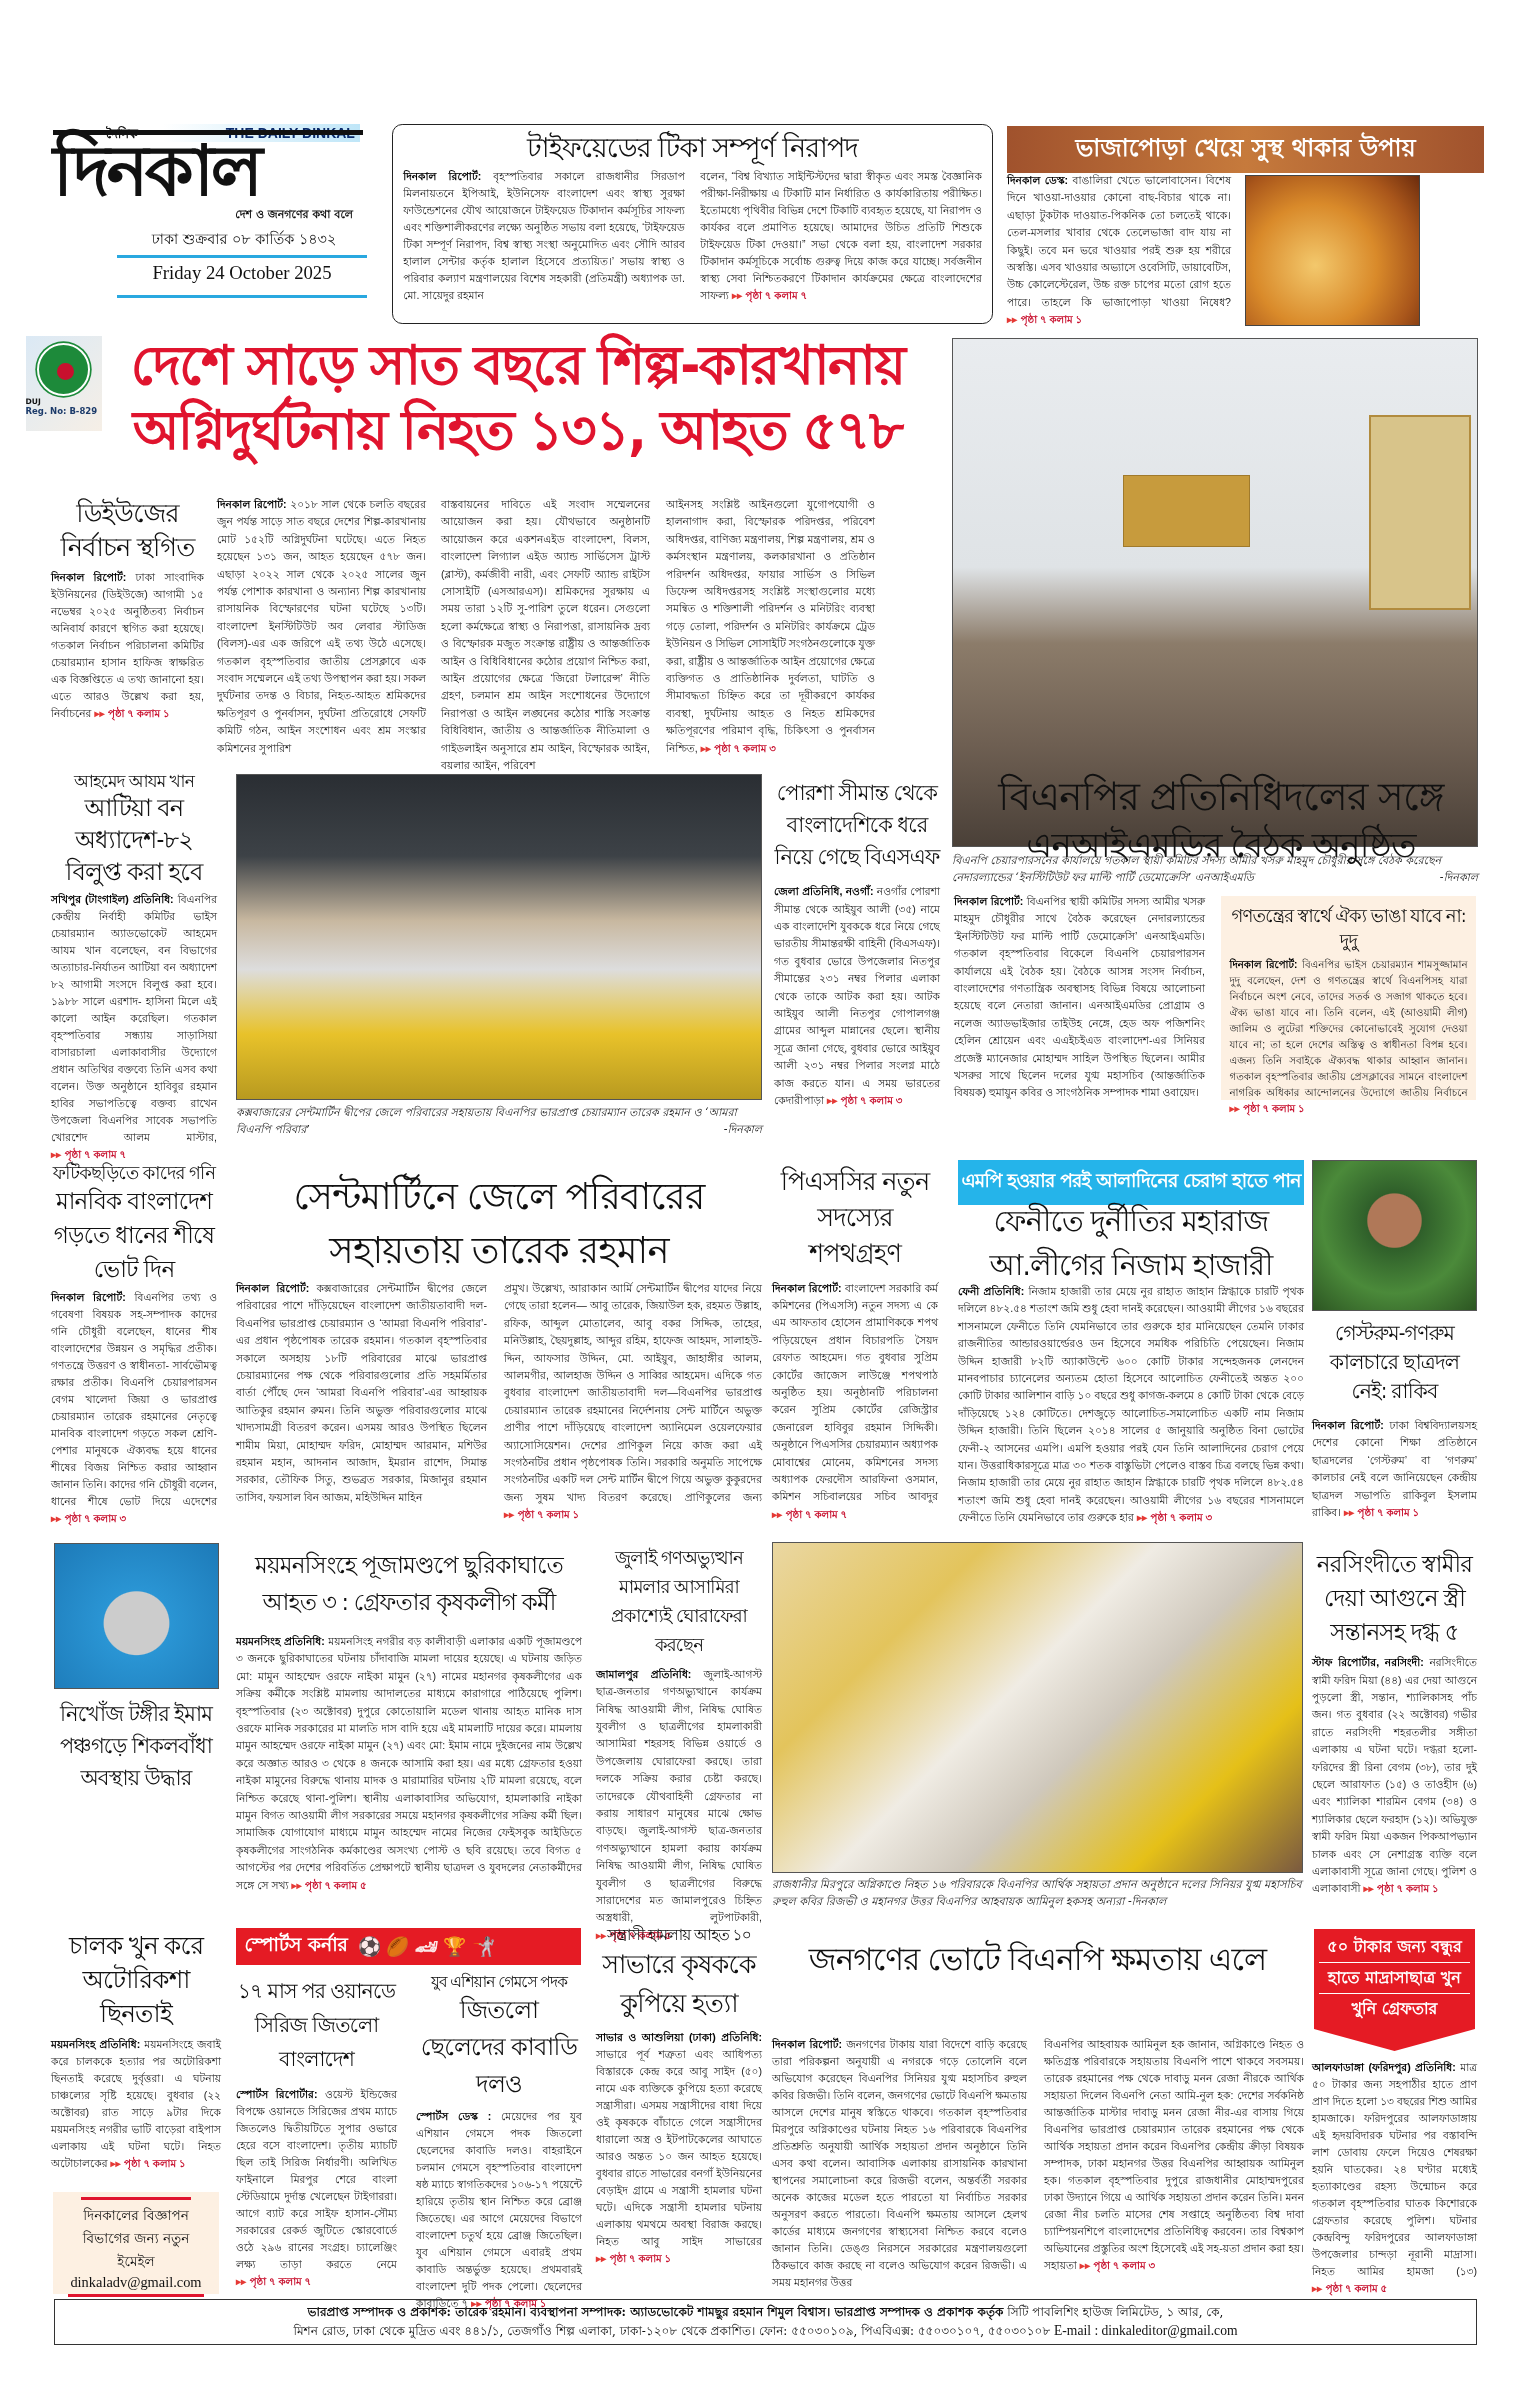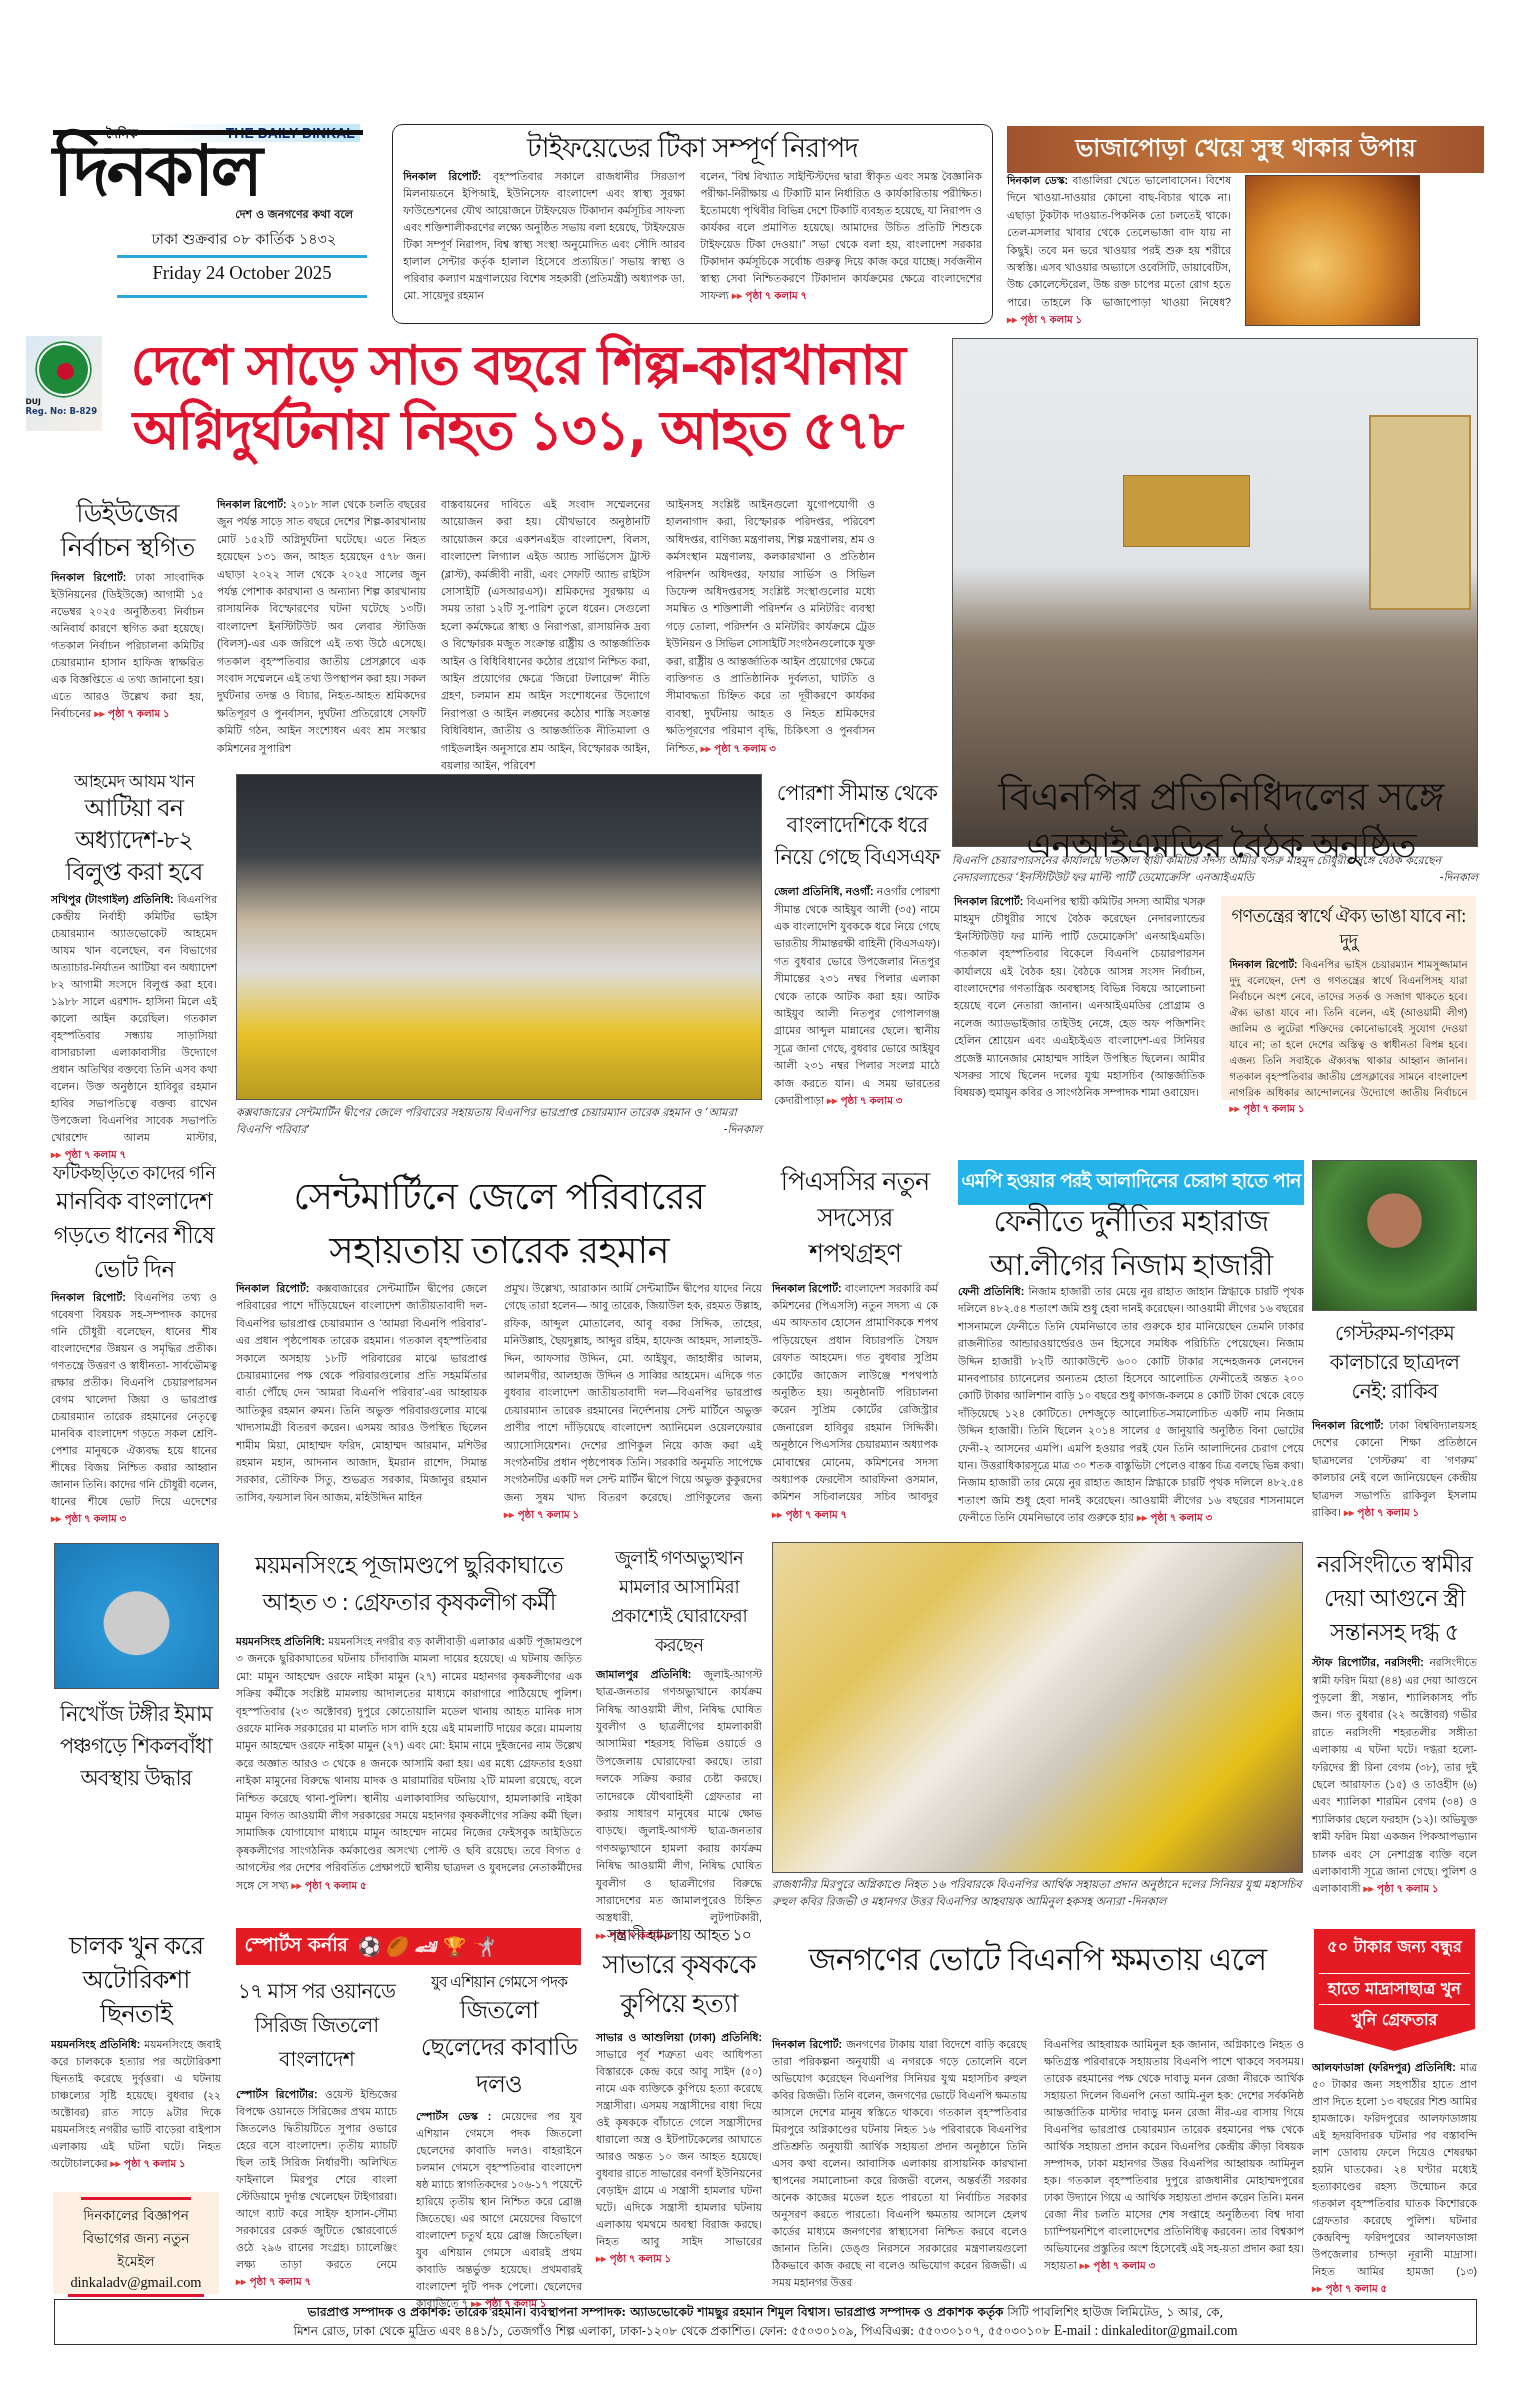--- a/index.html
+++ b/index.html
@@ -196,21 +196,21 @@
   <p class="body-text" style="margin-top:6.8px;font-size:10.6px;line-height:17px"><span class="byline">সাভার ও আশুলিয়া (ঢাকা) প্রতিনিধি:</span> <span>সাভারে পূর্ব শত্রুতা এবং আধিপত্য বিস্তারকে কেন্দ্র করে আবু সাইদ (৫০) নামে এক ব্যক্তিকে কুপিয়ে হত্যা করেছে সন্ত্রাসীরা। এসময় সন্ত্রাসীদের বাধা দিয়ে ওই কৃষককে বাঁচাতে গেলে সন্ত্রাসীদের ধারালো অস্ত্র ও ইটপাটকেলের আঘাতে আরও অন্তত ১০ জন আহত হয়েছে। বুধবার রাতে সাভারের বনগাঁ ইউনিয়নের বেড়াইদ গ্রামে এ সন্ত্রাসী হামলার ঘটনা ঘটে। এদিকে সন্ত্রাসী হামলার ঘটনায় এলাকায় থমথমে অবস্থা বিরাজ করছে। নিহত আবু সাইদ সাভারের</span> <span class="cont"><span class="arr">▸▸</span><span>পৃষ্ঠা ৭ কলাম ১</span></span></p>
 </div>
 
 <div class="abs" style="left:772px;top:1935px;width:531px">
   <div class="hl" style="font-size:31px;line-height:49px">জনগণের ভোটে বিএনপি ক্ষমতায় এলে</div>
 </div>
 <p class="abs body-text" style="left:772px;top:2036px;width:255px;font-size:10.6px;line-height:17px"><span class="byline">দিনকাল রিপোর্ট:</span> <span>জনগণের টাকায় যারা বিদেশে বাড়ি করেছে তারা পরিকল্পনা অনুযায়ী এ নগরকে গড়ে তোলেনি বলে অভিযোগ করেছেন বিএনপির সিনিয়র যুগ্ম মহাসচিব রুহুল কবির রিজভী। তিনি বলেন, জনগণের ভোটে বিএনপি ক্ষমতায় আসলে দেশের মানুষ স্বস্তিতে থাকবে। গতকাল বৃহস্পতিবার মিরপুরে অগ্নিকাণ্ডের ঘটনায় নিহত ১৬ পরিবারকে বিএনপির প্রতিশ্রুতি অনুযায়ী আর্থিক সহায়তা প্রদান অনুষ্ঠানে তিনি এসব কথা বলেন। আবাসিক এলাকায় রাসায়নিক কারখানা স্থাপনের সমালোচনা করে রিজভী বলেন, অন্তর্বর্তী সরকার অনেক কাজের মডেল হতে পারতো যা নির্বাচিত সরকার অনুসরণ করতে পারতো। বিএনপি ক্ষমতায় আসলে হেলথ কার্ডের মাধ্যমে জনগণের স্বাস্থ্যসেবা নিশ্চিত করবে বলেও জানান তিনি। ডেঙ্গু নিরসনে সরকারের মন্ত্রণালয়গুলো ঠিকভাবে কাজ করছে না বলেও অভিযোগ করেন রিজভী। এ সময় মহানগর উত্তর</span></p>
 <p class="abs body-text" style="left:1044px;top:2036px;width:260px;font-size:10.6px;line-height:17px"><span>বিএনপির আহবায়ক আমিনুল হক জানান, অগ্নিকাণ্ডে নিহত ও ক্ষতিগ্রস্ত পরিবারকে সহায়তায় বিএনপি পাশে থাকবে সবসময়। তারেক রহমানের পক্ষ থেকে দাবাড়ু মনন রেজা নীরকে আর্থিক সহায়তা দিলেন বিএনপি নেতা আমি-নুল হক: দেশের সর্বকনিষ্ঠ আন্তর্জাতিক মাস্টার দাবাড়ু মনন রেজা নীর-এর বাসায় গিয়ে বিএনপির ভারপ্রাপ্ত চেয়ারম্যান তারেক রহমানের পক্ষ থেকে আর্থিক সহায়তা প্রদান করেন বিএনপির কেন্দ্রীয় ক্রীড়া বিষয়ক সম্পাদক, ঢাকা মহানগর উত্তর বিএনপির আহ্বায়ক আমিনুল হক। গতকাল বৃহস্পতিবার দুপুরে রাজধানীর মোহাম্মদপুরের ঢাকা উদ্যানে গিয়ে এ আর্থিক সহায়তা প্রদান করেন তিনি। মনন রেজা নীর চলতি মাসের শেষ সপ্তাহে অনুষ্ঠিতব্য বিশ্ব দাবা চ্যাম্পিয়নশিপে বাংলাদেশের প্রতিনিধিত্ব করবেন। তার বিশ্বকাপ অভিযানের প্রস্তুতির অংশ হিসেবেই এই সহ-য়তা প্রদান করা হয়। সহায়তা</span> <span class="cont"><span class="arr">▸▸</span><span>পৃষ্ঠা ৭ কলাম ৩</span></span></p>
 
 <div class="abs banner-red" style="left:1314px;top:1929px;width:161px;height:122px;text-align:center;padding:5.1px 5.1px 0;clip-path:polygon(0 0,100% 0,100% 82%,50% 100%,0 82%)">
-  <div style="font-size:16px;border-bottom:1.7px solid #fff;padding-bottom:12px">৫০ টাকার জন্য বন্ধুর</div>
+  <div style="font-size:16px;border-bottom:1.7px solid #fff;padding-bottom:1px">৫০ টাকার জন্য বন্ধুর</div>
   <div style="font-size:16px;border-bottom:1.7px solid #fff;padding:1.7px 0">হাতে মাদ্রাসাছাত্র খুন</div>
   <div style="font-size:16px;padding-top:1.7px">খুনি গ্রেফতার</div>
 </div>
 <p class="abs body-text" style="left:1312px;top:2059px;width:165px;font-size:10.6px;line-height:17px"><span class="byline">আলফাডাঙ্গা (ফরিদপুর) প্রতিনিধি:</span> <span>মাত্র ৫০ টাকার জন্য সহপাঠীর হাতে প্রাণ প্রাণ দিতে হলো ১৩ বছরের শিশু আমির হামজাকে। ফরিদপুরের আলফাডাঙ্গায় এই হৃদয়বিদারক ঘটনার পর বস্তাবন্দি লাশ ডোবায় ফেলে দিয়েও শেষরক্ষা হয়নি ঘাতকের। ২৪ ঘণ্টার মধ্যেই হত্যাকাণ্ডের রহস্য উন্মোচন করে গতকাল বৃহস্পতিবার ঘাতক কিশোরকে গ্রেফতার করেছে পুলিশ। ঘটনার কেন্দ্রবিন্দু ফরিদপুরের আলফাডাঙ্গা উপজেলার চান্দড়া নূরানী মাদ্রাসা। নিহত আমির হামজা (১৩)</span> <span class="cont"><span class="arr">▸▸</span><span>পৃষ্ঠা ৭ কলাম ৫</span></span></p>
 
 <div class="abs footer" style="left:54px;top:2299px;width:1423px;height:46px;padding:3.4px 17px;font-family:'DejaVu Serif',serif;font-size:12px;line-height:18.7px;text-align:center">
   <div><b>ভারপ্রাপ্ত সম্পাদক ও প্রকাশক: তারেক রহমান। ব্যবস্থাপনা সম্পাদক: অ্যাডভোকেট শামছুর রহমান শিমুল বিশ্বাস। ভারপ্রাপ্ত সম্পাদক ও প্রকাশক কর্তৃক</b><span> সিটি পাবলিশিং হাউজ লিমিটেড, ১ আর, কে,</span></div>
   <div><span>মিশন রোড, ঢাকা থেকে মুদ্রিত এবং ৪৪১/১, তেজগাঁও শিল্প এলাকা, ঢাকা-১২০৮ থেকে প্রকাশিত। ফোন: ৫৫০৩০১০৯, পিএবিএক্স: ৫৫০৩০১০৭, ৫৫০৩০১০৮</span> <span style="font-family:'Liberation Serif',serif;font-size:13.6px">E-mail : dinkaleditor@gmail.com</span></div>
 </div>
 

